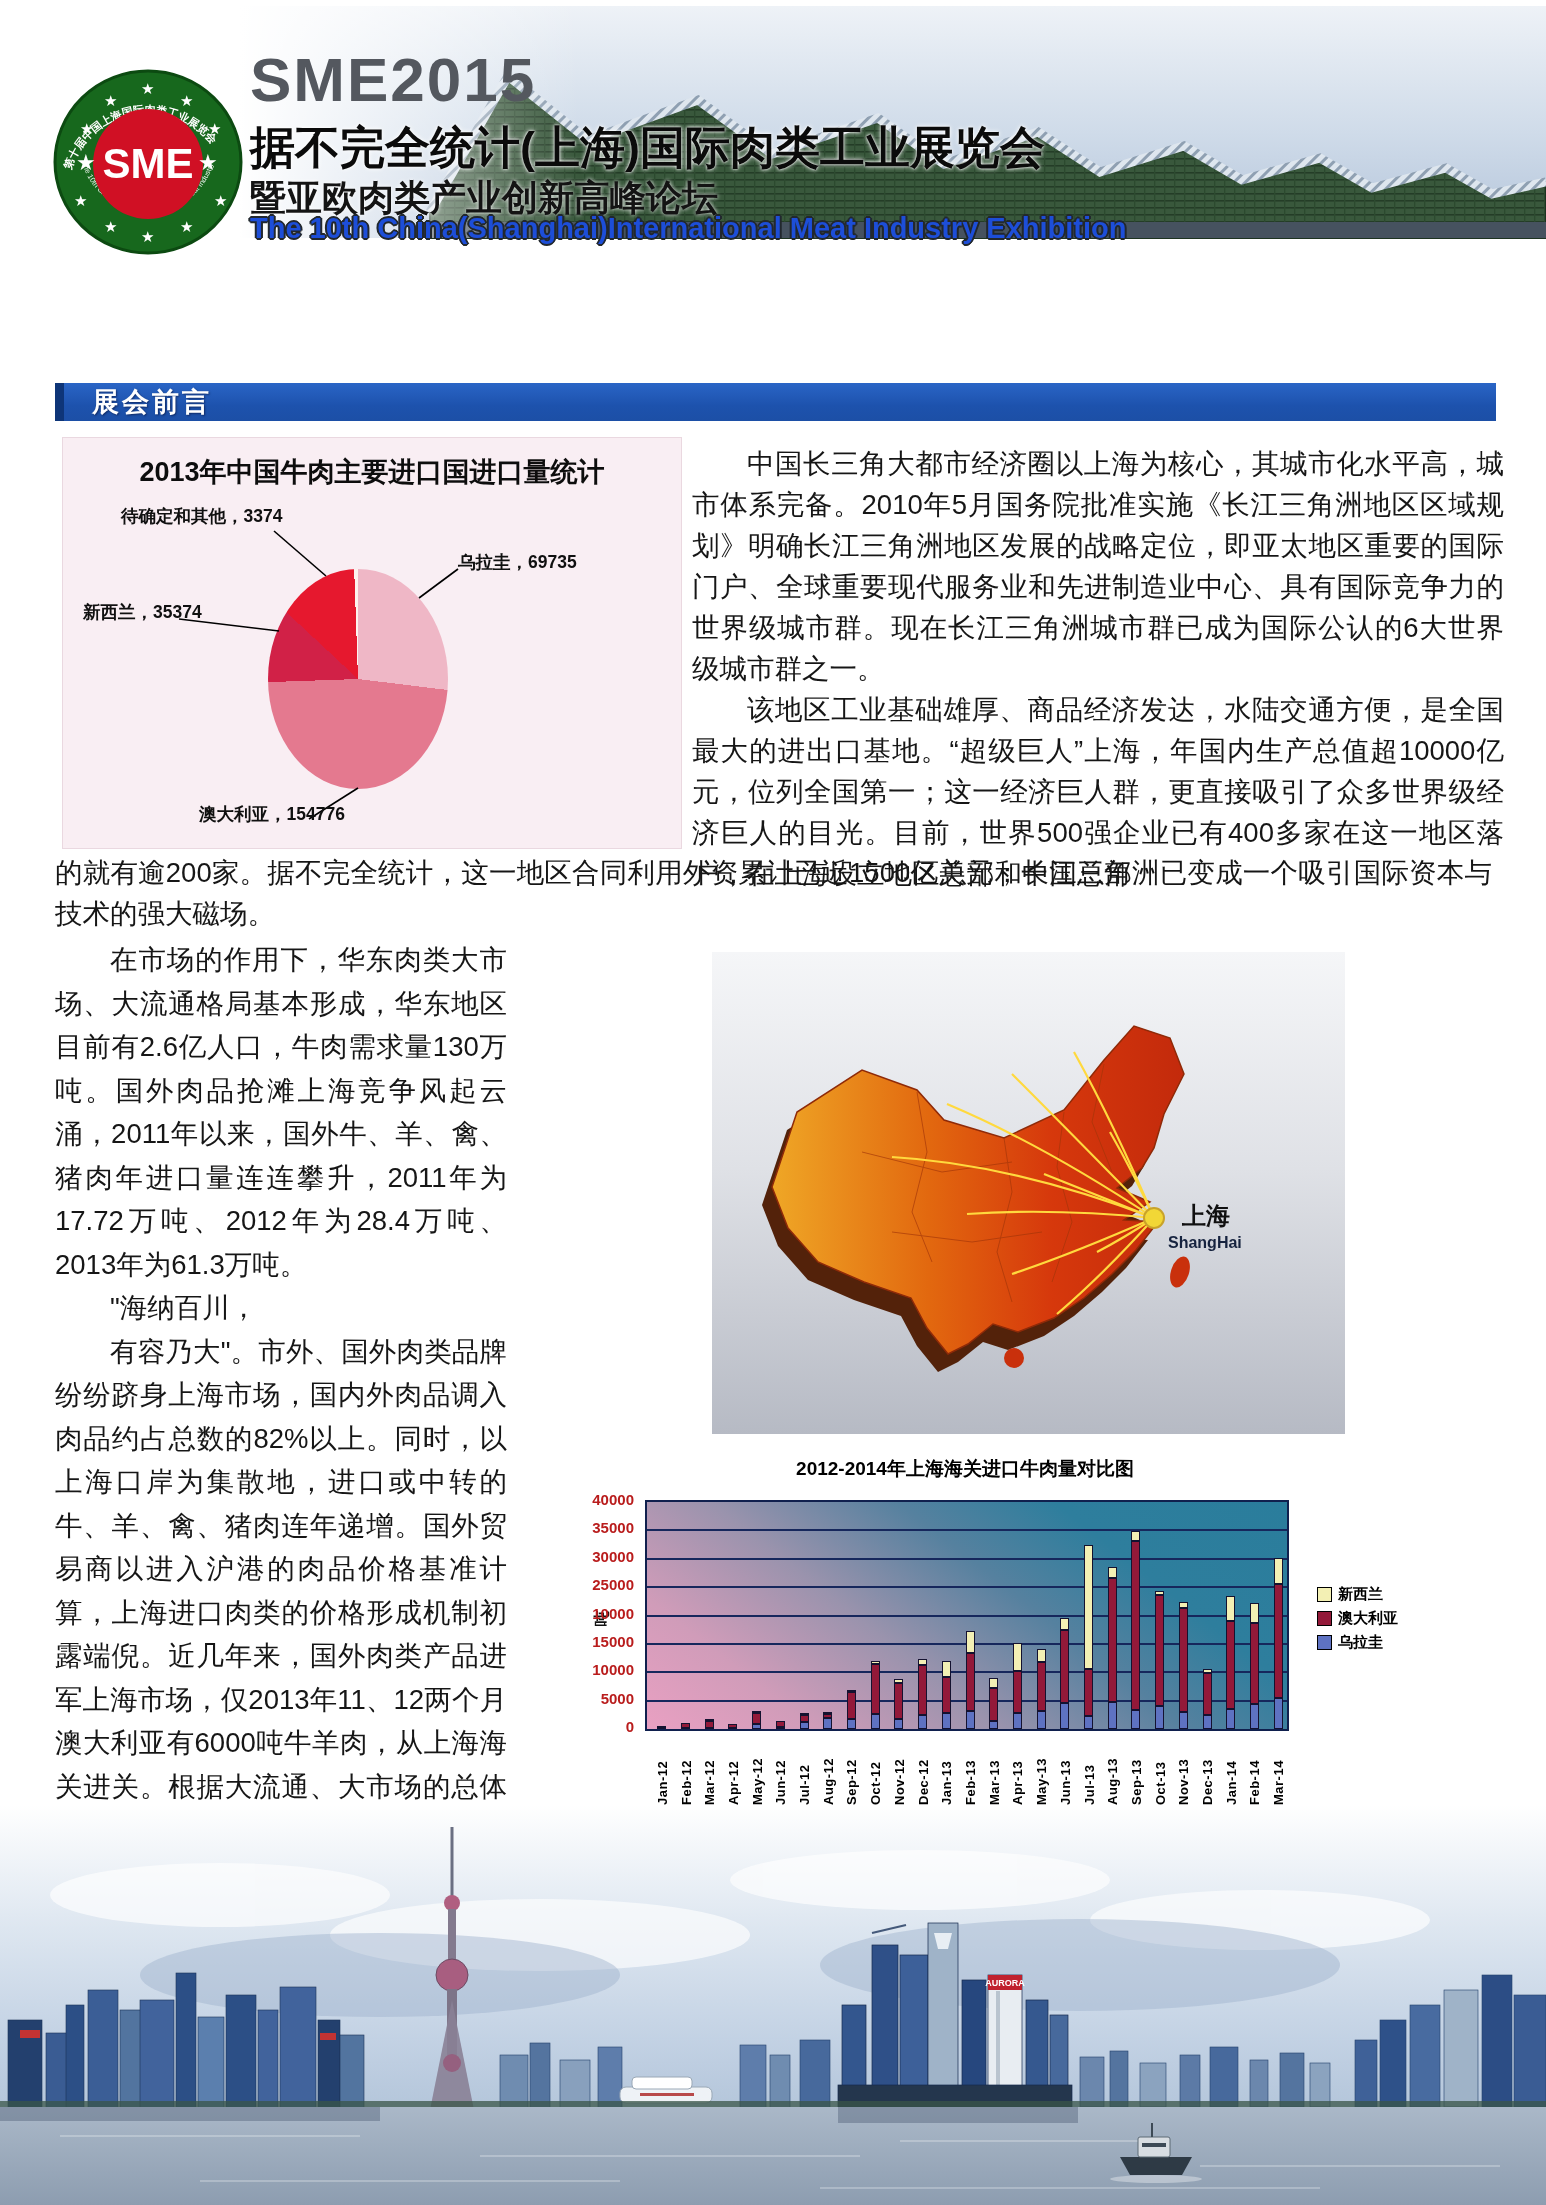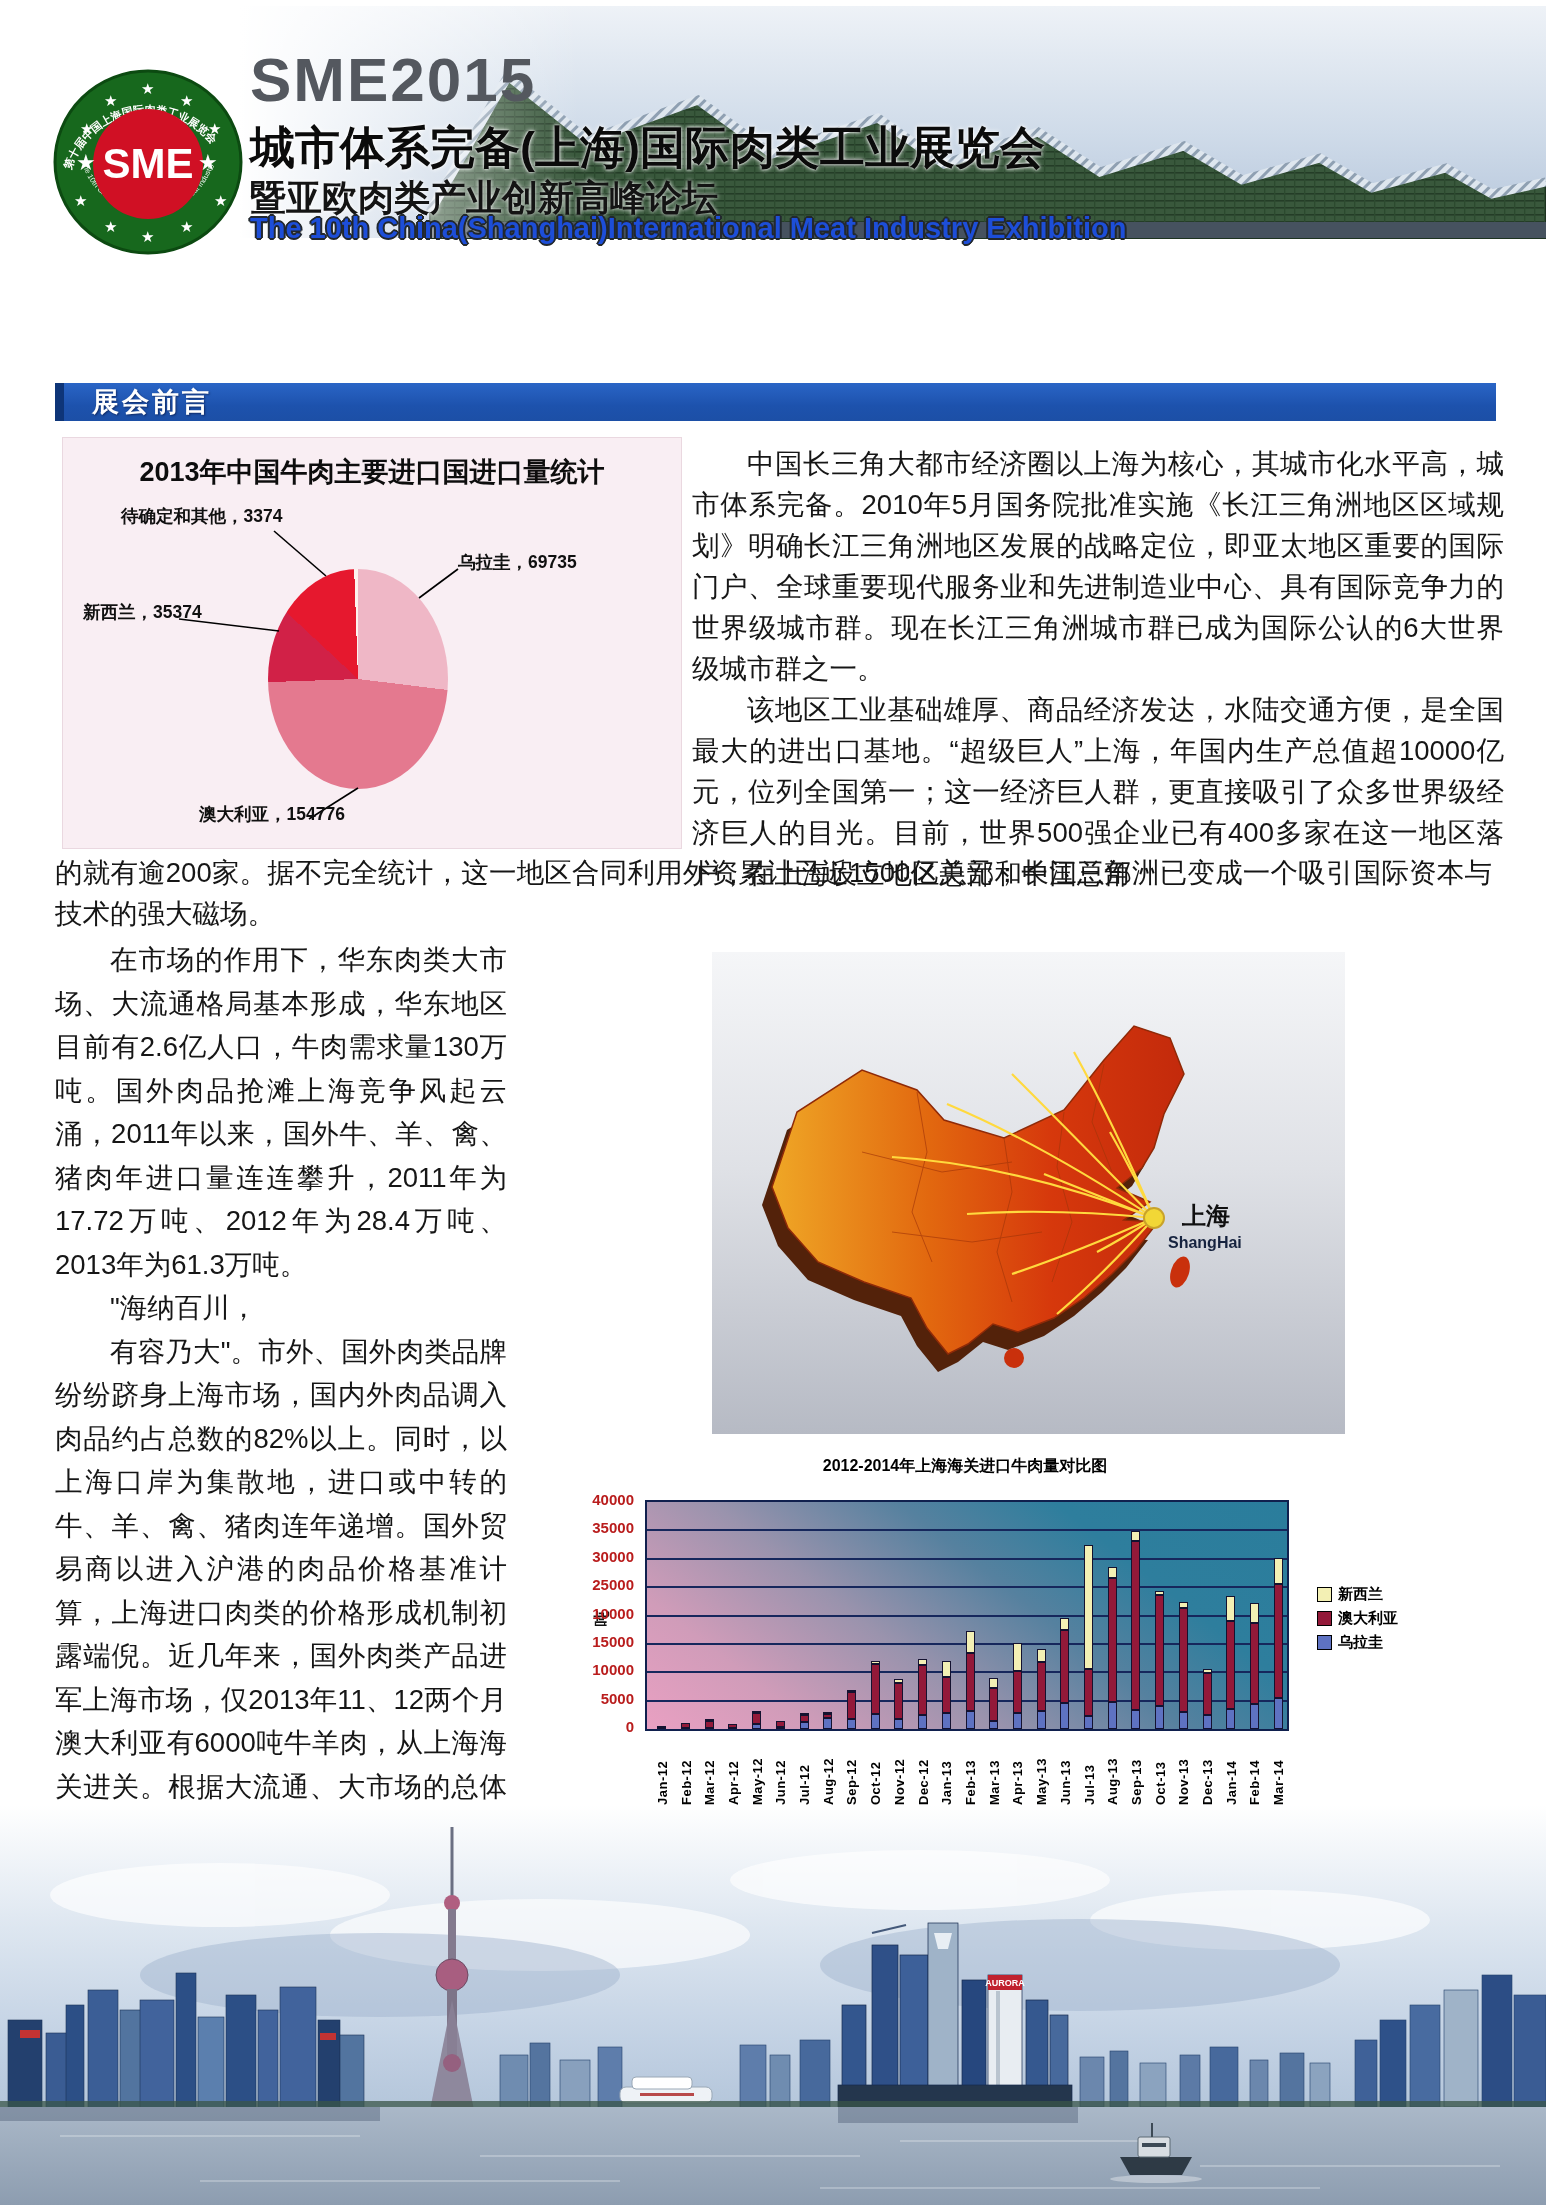--- a/index.html
+++ b/index.html
@@ -35,21 +35,21 @@
   .para p{margin:0;text-indent:2em;}
   .intro-col{left:692px;top:443px;width:812px;}
   .wide-line{left:55px;top:852px;width:1437px;}
   .left-col{left:55px;top:938px;width:452px;line-height:43.5px;}
 
   
   .map-panel{left:712px;top:952px;width:633px;height:482px;
              background:linear-gradient(180deg,#f5f6f8 0%,#dfe1e6 45%,#b6bac4 100%);}
 
   
-  .bar-title{left:645px;top:1456px;width:640px;text-align:center;font-size:16px;font-weight:800;color:#000;}
+  .bar-title{left:645px;top:1456px;width:640px;text-align:center;font-size:19px;font-weight:800;color:#000;}
   .bar-plot{left:645px;top:1500px;width:640px;height:227px;border:2px solid #10204e;box-sizing:content-box;
             background:linear-gradient(38deg,#e9a0c2 0%,#d09cb9 18%,#9a93ad 38%,#56819f 58%,#2e7e9d 75%,#2a7d9c 100%);}
   .grid{position:absolute;left:0;right:0;height:2px;background:#16275c;}
   .seg{position:absolute;box-sizing:border-box;border:1px solid #141230;}
   .yticks{left:560px;top:1492px;width:80px;height:243px;}
   .ytick{position:absolute;right:6px;font-size:15px;font-weight:800;color:#b91c1c;}
   .xlabels{left:645px;top:1729px;width:660px;height:80px;}
   .bar-xlabel{position:absolute;transform-origin:0 0;transform:rotate(-90deg);font-size:13px;font-weight:800;
               width:64px;height:13px;white-space:nowrap;letter-spacing:.5px;color:#000;}
   .ylab{left:594px;top:1608px;font-size:16px;font-weight:800;transform:rotate(-90deg);}
@@ -116,21 +116,21 @@
         <text x="22" y="140">★</text>
         <text x="28" y="68">★</text>
         <text x="52" y="40">★</text>
       <text x="24" y="104" font-size="22">★</text>
         <text x="146" y="104" font-size="22">★</text>
     </g>
     <text x="96" y="112" text-anchor="middle" font-size="42" font-weight="bold" fill="#ffffff">SME</text>
   </svg>
 
   <div class="abs hdr-title">SME2015</div>
-  <div class="abs hdr-cn">城市体系完备(上海)国际肉类工业展览会</div>
+  <div class="abs hdr-cn">据不完全统计(上海)国际肉类工业展览会</div>
   <div class="abs hdr-sub">暨亚欧肉类产业创新高峰论坛</div>
   <div class="abs hdr-en">The 10th China(Shanghai)International Meat Industry Exhibition</div>
 
   <div class="abs banner">
     <span>展会前言</span>
   </div>
 
   <div class="abs pie-panel">
     <div class="pie-title">2013年中国牛肉主要进口国进口量统计</div>
     <div class="pie" style="background: conic-gradient(rgb(239, 183, 198) 0deg, rgb(239, 183, 198) 97deg, rgb(228, 121, 143) 97deg, rgb(228, 121, 143) 268deg, rgb(209, 33, 71) 268deg, rgb(209, 33, 71) 313deg, rgb(230, 24, 46) 313deg, rgb(230, 24, 46) 358deg, rgb(253, 243, 238) 358deg, rgb(253, 243, 238) 360deg);"></div>

